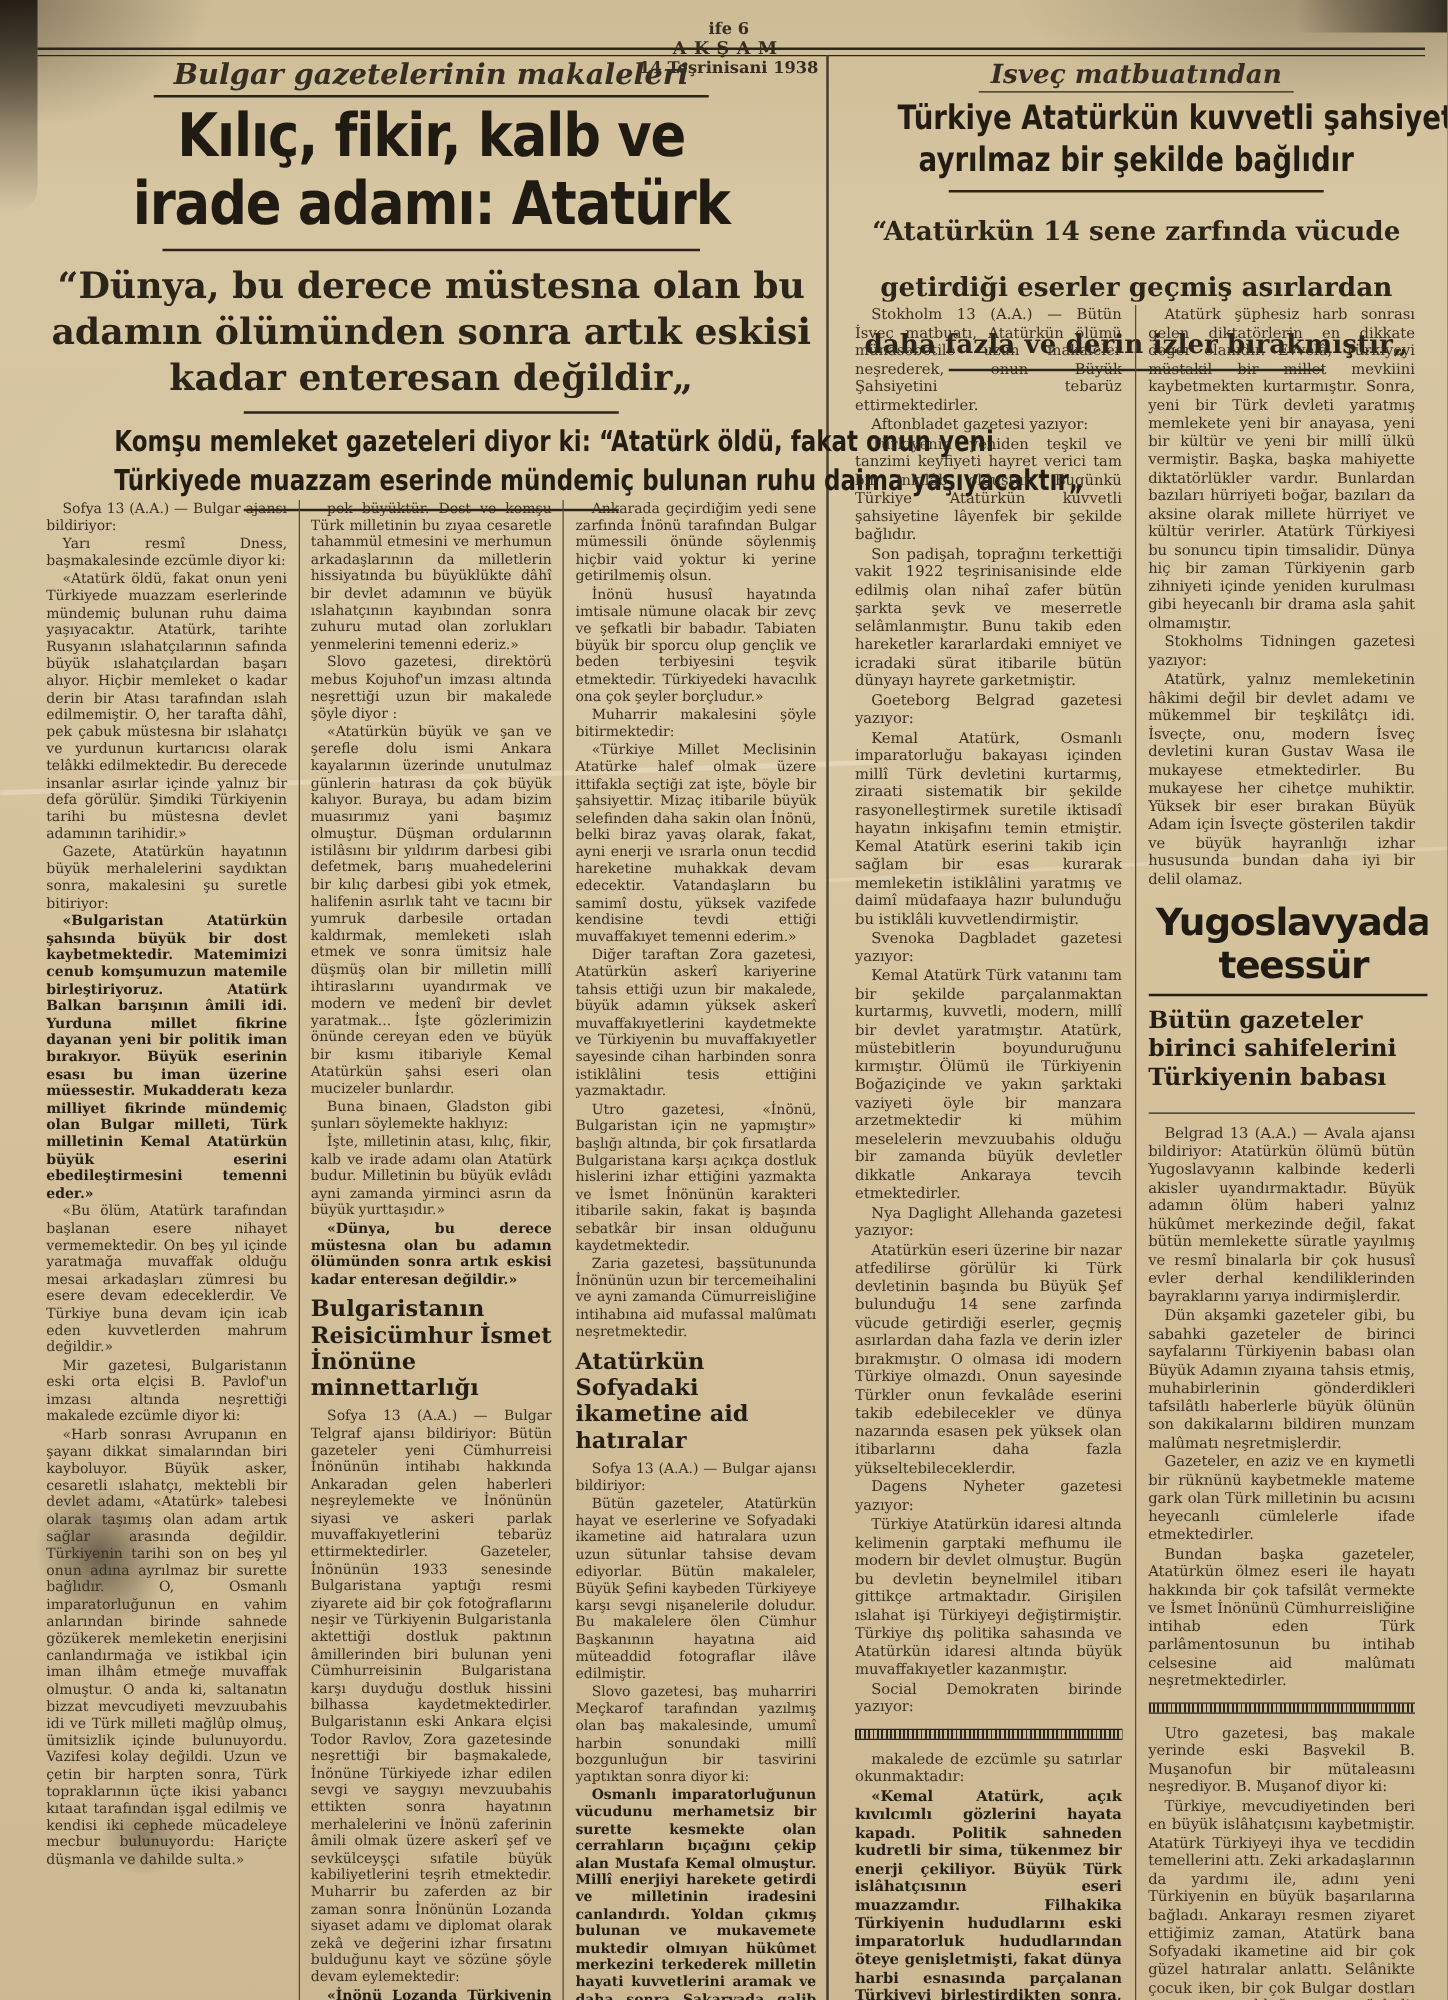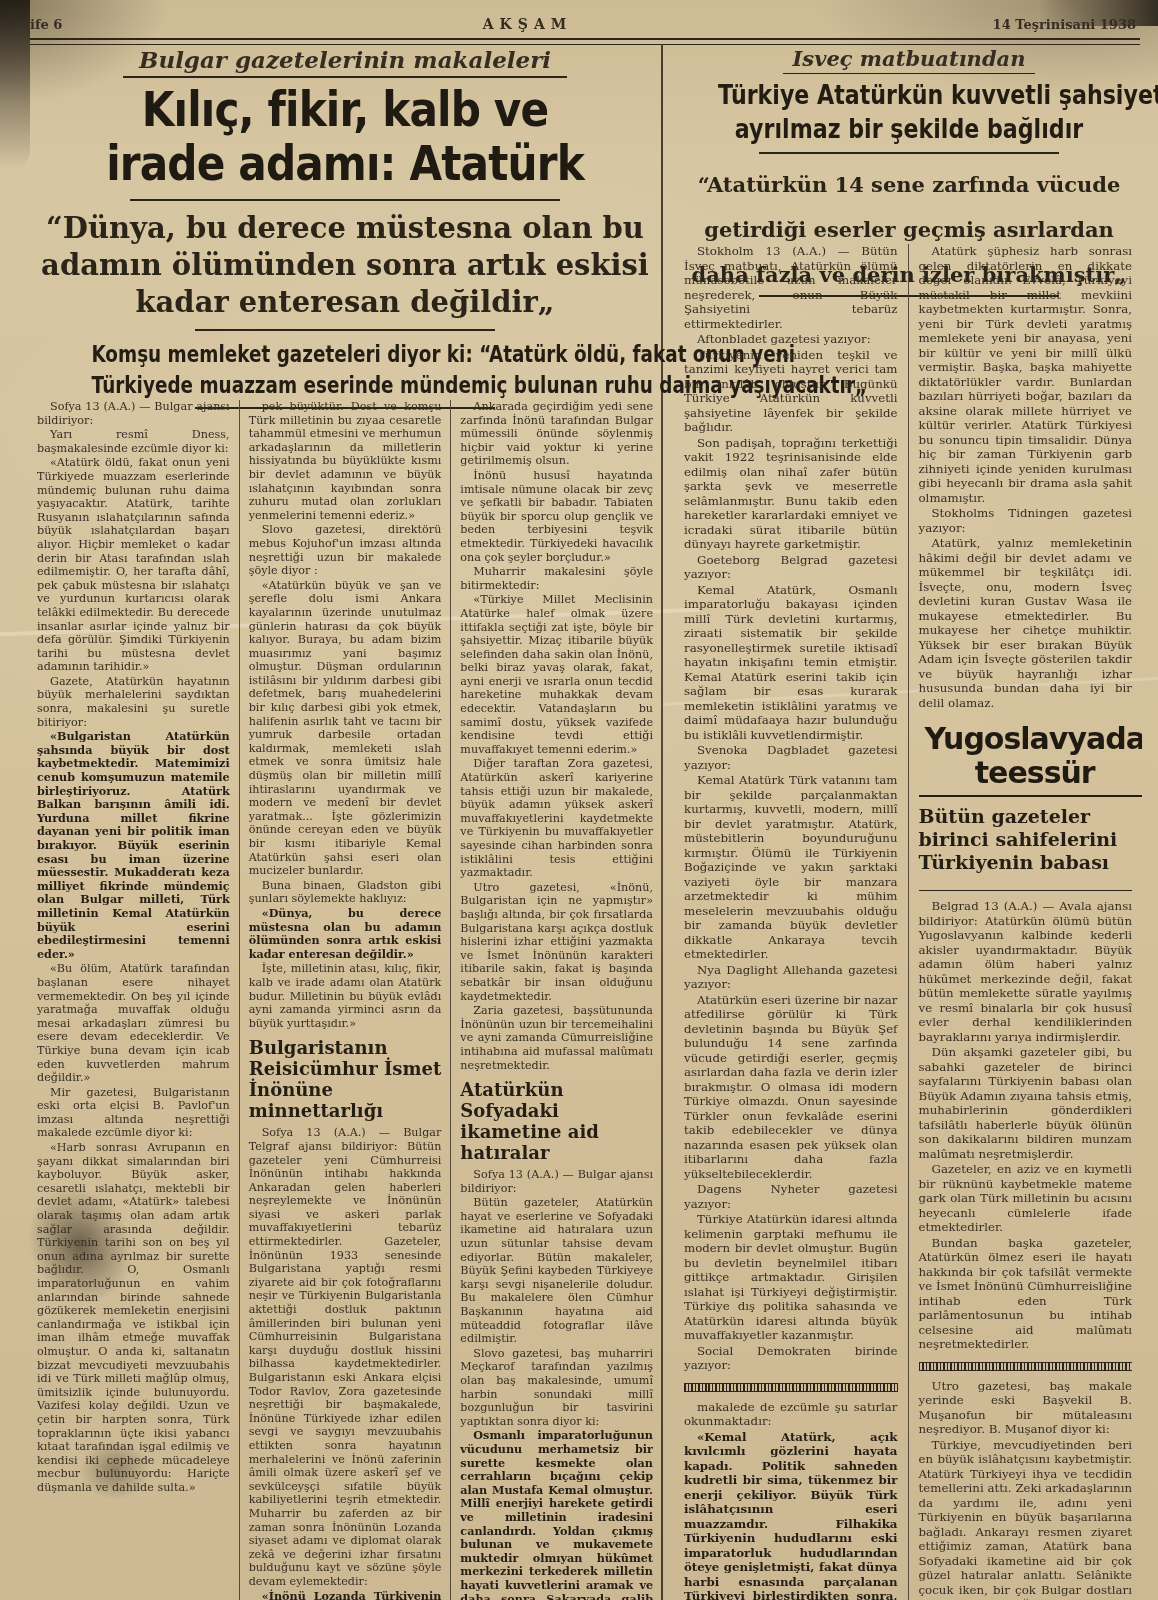--- a/index.html
+++ b/index.html
@@ -12,21 +12,21 @@
     font-family:"DejaVu Serif",serif;}
   
   .stain{position:absolute;pointer-events:none;}
   .stain-tl{top:0;left:0;width:30px;height:170px;background:linear-gradient(180deg,rgba(20,16,10,.85),rgba(20,16,10,0));border-radius:0 0 20px 0;}
   .stain-tr{top:0;right:0;width:120px;height:26px;background:linear-gradient(90deg,rgba(20,16,10,0),rgba(20,16,10,.8));}
   .smudge1{left:30px;top:1185px;width:100px;height:120px;background:radial-gradient(closest-side,rgba(25,20,12,.55),rgba(25,20,12,0));transform:rotate(-25deg);}
   .smudge2{left:80px;top:1440px;width:70px;height:60px;background:radial-gradient(closest-side,rgba(25,20,12,.35),rgba(25,20,12,0));}
   .fold1{left:0;top:620px;width:700px;height:4px;background:rgba(255,250,235,.28);transform:rotate(-2deg);}
   .fold2{left:660px;top:690px;width:500px;height:3px;background:rgba(255,250,235,.22);transform:rotate(-3deg);}
   
-  .topbar{position:absolute;left:30px;right:22px;top:16px;display:flex;justify-content:space-between;align-items:center;font-weight:bold;font-size:13px;}
+  .topbar{position:absolute;left:30px;right:22px;top:16px;display:flex;justify-content:space-between;align-items:center;font-weight:bold;font-size:13px;flex-direction:column;}
   .masthead{letter-spacing:6px;font-size:14px;}
   .toprule{position:absolute;left:30px;right:18px;top:38px;height:4px;border-top:2px solid #2c2519;border-bottom:1px solid #2c2519;}
   
   .vdivider{position:absolute;left:661px;top:44px;width:2px;height:1556px;background:linear-gradient(180deg,#453c2d,#5a4f3c 60%,#453c2d);}
   
   .left-head{position:absolute;left:28px;top:46px;width:634px;text-align:center;}
   .kicker{display:inline-block;font-style:italic;font-weight:bold;font-size:23px;border-bottom:2px solid #2b2418;padding:0 16px 3px;}
   .hl-left{font-family:"DejaVu Sans",sans-serif;font-weight:bold;font-size:48px;line-height:54px;color:#1f1a12;white-space:nowrap;transform:scaleX(.88);letter-spacing:-1px;}
   .hl-rule{width:430px;height:2px;background:#2b2418;margin:9px auto 9px;}
   .deck{font-weight:bold;font-size:29px;line-height:37px;color:#2b2418;}
@@ -102,26 +102,26 @@
         <div class="p">Sofya 13 (A.A.) — Bulgar ajansı bildiriyor:</div>
         <div class="p">Yarı resmî Dness, başmakalesinde ezcümle diyor ki:</div>
         <div class="p">«Atatürk öldü, fakat onun yeni Türkiyede muazzam eserlerinde mündemiç bulunan ruhu daima yaşıyacaktır. Atatürk, tarihte Rusyanın ıslahatçılarının safında büyük ıslahatçılardan başarı alıyor. Hiçbir memleket o kadar derin bir Atası tarafından ıslah edilmemiştir. O, her tarafta dâhî, pek çabuk müstesna bir ıslahatçı ve yurdunun kurtarıcısı olarak telâkki edilmektedir. Bu derecede insanlar asırlar içinde yalnız bir defa görülür. Şimdiki Türkiyenin tarihi bu müstesna devlet adamının tarihidir.»</div>
         <div class="p">Gazete, Atatürkün hayatının büyük merhalelerini saydıktan sonra, makalesini şu suretle bitiriyor:</div>
         <div class="p b">«Bulgaristan Atatürkün şahsında büyük bir dost kaybetmektedir. Matemimizi cenub komşumuzun matemile birleştiriyoruz. Atatürk Balkan barışının âmili idi. Yurduna millet fikrine dayanan yeni bir politik iman bırakıyor. Büyük eserinin esası bu iman üzerine müessestir. Mukadderatı keza milliyet fikrinde mündemiç olan Bulgar milleti, Türk milletinin Kemal Atatürkün büyük eserini ebedileştirmesini temenni eder.»</div>
         <div class="p">«Bu ölüm, Atatürk tarafından başlanan esere nihayet vermemektedir. On beş yıl içinde yaratmağa muvaffak olduğu mesai arkadaşları zümresi bu esere devam edeceklerdir. Ve Türkiye buna devam için icab eden kuvvetlerden mahrum değildir.»</div>
         <div class="p">Mir gazetesi, Bulgaristanın eski orta elçisi B. Pavlof'un imzası altında neşrettiği makalede ezcümle diyor ki:</div>
         <div class="p">«Harb sonrası Avrupanın en şayanı dikkat simalarından biri kayboluyor. Büyük asker, cesaretli ıslahatçı, mektebli bir devlet adamı, «Atatürk» talebesi olarak taşımış olan adam artık sağlar arasında değildir. Türkiyenin tarihi son on beş yıl onun adına ayrılmaz bir surette bağlıdır. O, Osmanlı imparatorluğunun en vahim anlarından birinde sahnede gözükerek memleketin enerjisini canlandırmağa ve istikbal için iman ilhâm etmeğe muvaffak olmuştur. O anda ki, saltanatın bizzat mevcudiyeti mevzuubahis idi ve Türk milleti mağlûp olmuş, ümitsizlik içinde bulunuyordu. Vazifesi kolay değildi. Uzun ve çetin bir harpten sonra, Türk topraklarının üçte ikisi yabancı kıtaat tarafından işgal edilmiş ve kendisi iki cephede mücadeleye mecbur bulunuyordu: Hariçte düşmanla ve dahilde sulta.»</div>
       </div>
     <div class="col">
-        <div class="p">pek büyüktür. Dost ve komşu Türk milletinin bu zıyaa cesaretle tahammül etmesini ve merhumun arkadaşlarının da milletlerin hissiyatında bu büyüklükte kısmı bir devlet adamının ve büyük ıslahatçının kayıbından sonra zuhuru mutad olan zorlukları yenmelerini temenni ederiz.»</div>
+        <div class="p">pek büyüktür. Dost ve komşu Türk milletinin bu zıyaa cesaretle tahammül etmesini ve merhumun arkadaşlarının da milletlerin hissiyatında bu büyüklükte dâhî bir devlet adamının ve büyük ıslahatçının kayıbından sonra zuhuru mutad olan zorlukları yenmelerini temenni ederiz.»</div>
         <div class="p">Slovo gazetesi, direktörü mebus Kojuhof'un imzası altında neşrettiği uzun bir makalede şöyle diyor :</div>
         <div class="p">«Atatürkün büyük ve şan ve şerefle dolu ismi Ankara kayalarının üzerinde unutulmaz günlerin hatırası da çok büyük kalıyor. Buraya, bu adam bizim muasırımız yani başımız olmuştur. Düşman ordularının istilâsını bir yıldırım darbesi gibi defetmek, barış muahedelerini bir kılıç darbesi gibi yok etmek, halifenin asırlık taht ve tacını bir yumruk darbesile ortadan kaldırmak, memleketi ıslah etmek ve sonra ümitsiz hale düşmüş olan bir milletin millî ihtiraslarını uyandırmak ve modern ve medenî bir devlet yaratmak... İşte gözlerimizin önünde cereyan eden ve büyük bir kısmı itibariyle Kemal Atatürkün şahsi eseri olan mucizeler bunlardır.</div>
         <div class="p">Buna binaen, Gladston gibi şunları söylemekte haklıyız:</div>
+        <div class="p">İşte, milletinin atası, kılıç, fikir, kalb ve irade adamı olan Atatürk budur. Milletinin bu büyük evlâdı ayni zamanda yirminci asrın da büyük yurttaşıdır.»</div>
         <div class="p b">«Dünya, bu derece müstesna olan bu adamın ölümünden sonra artık eskisi kadar enteresan değildir.»</div>
-        <div class="p">İşte, milletinin atası, kılıç, fikir, kalb ve irade adamı olan Atatürk budur. Milletinin bu büyük evlâdı ayni zamanda yirminci asrın da büyük yurttaşıdır.»</div>
         <div class="colh3">Bulgaristanın Reisicümhur İsmet İnönüne minnettarlığı</div>
         <div class="p">Sofya 13 (A.A.) — Bulgar Telgraf ajansı bildiriyor: Bütün gazeteler yeni Cümhurreisi İnönünün intihabı hakkında Ankaradan gelen haberleri neşreylemekte ve İnönünün siyasi ve askeri parlak muvaffakıyetlerini tebarüz ettirmektedirler. Gazeteler, İnönünün 1933 senesinde Bulgaristana yaptığı resmi ziyarete aid bir çok fotoğraflarını neşir ve Türkiyenin Bulgaristanla aktettiği dostluk paktının âmillerinden biri bulunan yeni Cümhurreisinin Bulgaristana karşı duyduğu dostluk hissini bilhassa kaydetmektedirler. Bulgaristanın eski Ankara elçisi Todor Ravlov, Zora gazetesinde neşrettiği bir başmakalede, İnönüne Türkiyede izhar edilen sevgi ve saygıyı mevzuubahis ettikten sonra hayatının merhalelerini ve İnönü zaferinin âmili olmak üzere askerî şef ve sevkülceyşçi sıfatile büyük kabiliyetlerini teşrih etmektedir. Muharrir bu zaferden az bir zaman sonra İnönünün Lozanda siyaset adamı ve diplomat olarak zekâ ve değerini izhar fırsatını bulduğunu kayt ve sözüne şöyle devam eylemektedir:</div>
         <div class="p b">«İnönü Lozanda Türkiyenin tam siyasi istiklâlini elde etmeğe muvaffak olmuştur. O vakıt denizde bir mahreç temini için Bulgarlar tarafından takib edilen teze zahir olmak hususunda gösterdiği ısrardan dolayı Bulgaristan kendisine minnettardır.</div>
       </div>
     <div class="col">
         <div class="p">Ankarada geçirdiğim yedi sene zarfında İnönü tarafından Bulgar mümessili önünde söylenmiş hiçbir vaid yoktur ki yerine getirilmemiş olsun.</div>
         <div class="p">İnönü hususî hayatında imtisale nümune olacak bir zevç ve şefkatli bir babadır. Tabiaten büyük bir sporcu olup gençlik ve beden terbiyesini teşvik etmektedir. Türkiyedeki havacılık ona çok şeyler borçludur.»</div>
         <div class="p">Muharrir makalesini şöyle bitirmektedir:</div>
         <div class="p">«Türkiye Millet Meclisinin Atatürke halef olmak üzere ittifakla seçtiği zat işte, böyle bir şahsiyettir. Mizaç itibarile büyük selefinden daha sakin olan İnönü, belki biraz yavaş olarak, fakat, ayni enerji ve ısrarla onun tecdid hareketine muhakkak devam edecektir. Vatandaşların bu samimî dostu, yüksek vazifede kendisine tevdi ettiği muvaffakıyet temenni ederim.»</div>
         <div class="p">Diğer taraftan Zora gazetesi, Atatürkün askerî kariyerine tahsis ettiği uzun bir makalede, büyük adamın yüksek askerî muvaffakıyetlerini kaydetmekte ve Türkiyenin bu muvaffakıyetler sayesinde cihan harbinden sonra istiklâlini tesis ettiğini yazmaktadır.</div>

